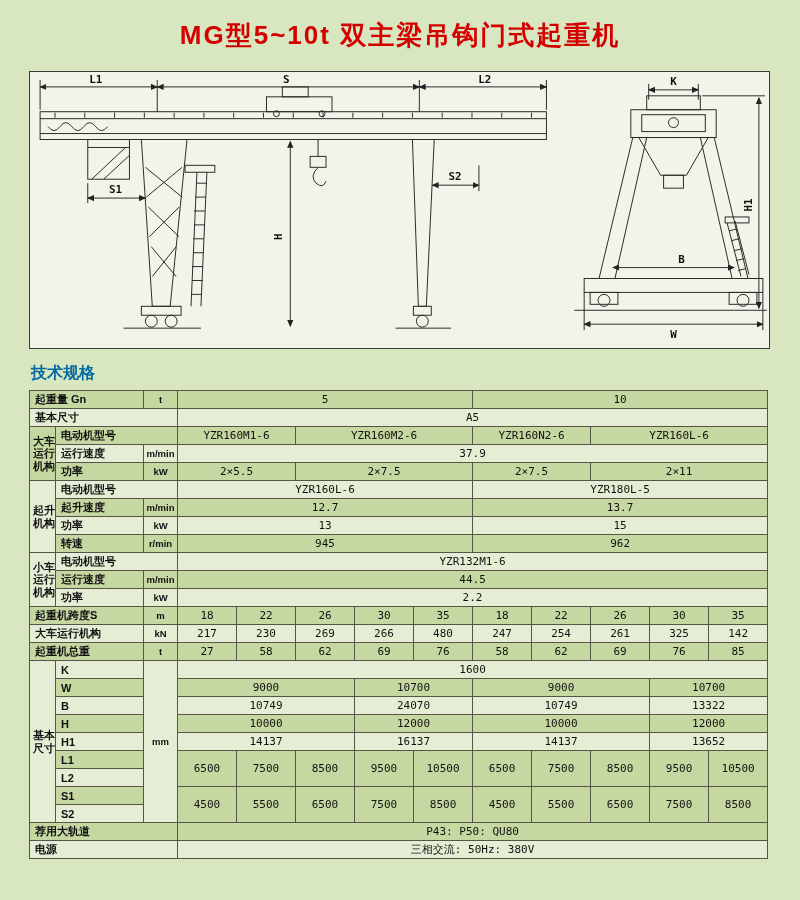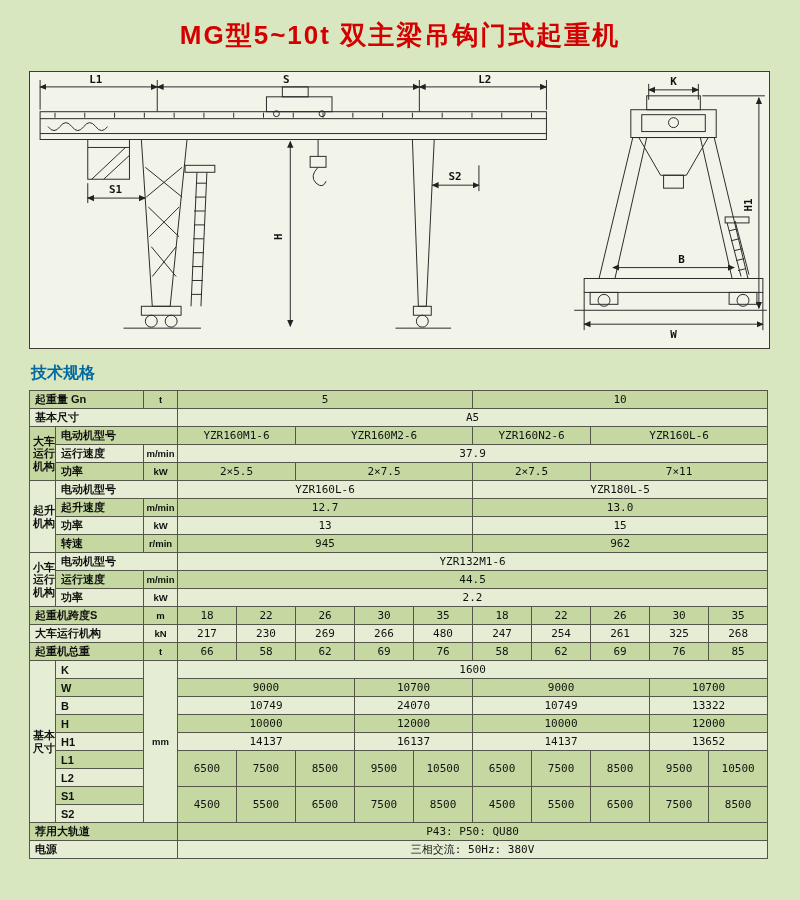--- a/index.html
+++ b/index.html
@@ -190,34 +190,34 @@
       <td class="lbl">运行速度</td>
       <td class="unit">m/min</td>
       <td class="val" colspan="10">37.9</td>
     </tr>
     <tr class="d">
       <td class="lbl">功率</td>
       <td class="unit">kW</td>
       <td class="val" colspan="2">2×5.5</td>
       <td class="val" colspan="3">2×7.5</td>
       <td class="val" colspan="2">2×7.5</td>
-      <td class="val" colspan="3">7×11</td>
+      <td class="val" colspan="3">2×11</td>
     </tr>
 
     <tr class="l">
       <td class="grp" rowspan="4"><span>起升机构</span></td>
       <td class="lbl" colspan="2">电动机型号</td>
       <td class="val" colspan="5">YZR160L-6</td>
       <td class="val" colspan="5">YZR180L-5</td>
     </tr>
     <tr class="d">
       <td class="lbl">起升速度</td>
       <td class="unit">m/min</td>
       <td class="val" colspan="5">12.7</td>
-      <td class="val" colspan="5">13.0</td>
+      <td class="val" colspan="5">13.7</td>
     </tr>
     <tr class="l">
       <td class="lbl">功率</td>
       <td class="unit">kW</td>
       <td class="val" colspan="5">13</td>
       <td class="val" colspan="5">15</td>
     </tr>
     <tr class="d">
       <td class="lbl">转速</td>
       <td class="unit">r/min</td>
@@ -260,26 +260,26 @@
       <td class="unit">kN</td>
       <td class="val">217</td>
       <td class="val">230</td>
       <td class="val">269</td>
       <td class="val">266</td>
       <td class="val">480</td>
       <td class="val">247</td>
       <td class="val">254</td>
       <td class="val">261</td>
       <td class="val">325</td>
-      <td class="val">268</td>
+      <td class="val">142</td>
     </tr>
     <tr class="d">
       <td class="lbl" colspan="2">起重机总重</td>
       <td class="unit">t</td>
-      <td class="val">66</td>
+      <td class="val">27</td>
       <td class="val">58</td>
       <td class="val">62</td>
       <td class="val">69</td>
       <td class="val">76</td>
       <td class="val">58</td>
       <td class="val">62</td>
       <td class="val">69</td>
       <td class="val">76</td>
       <td class="val">85</td>
     </tr>

